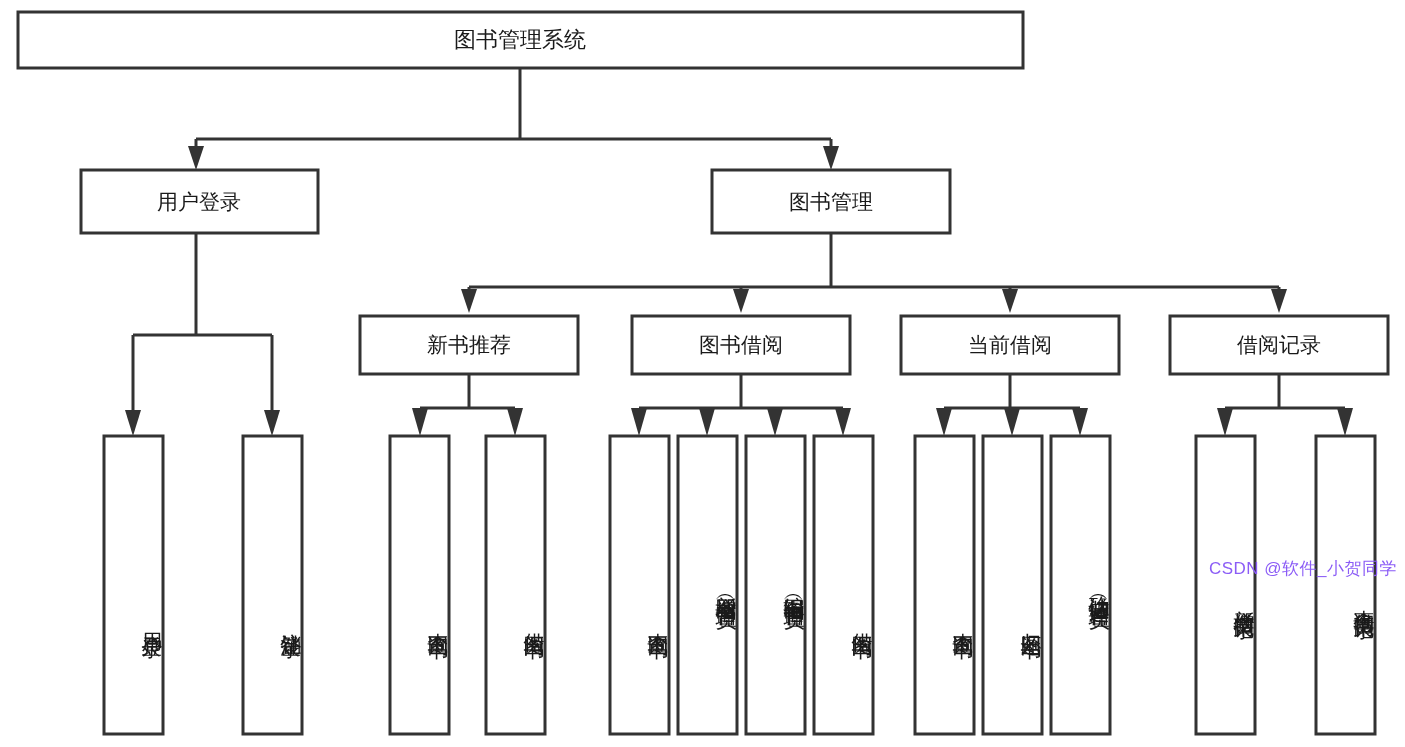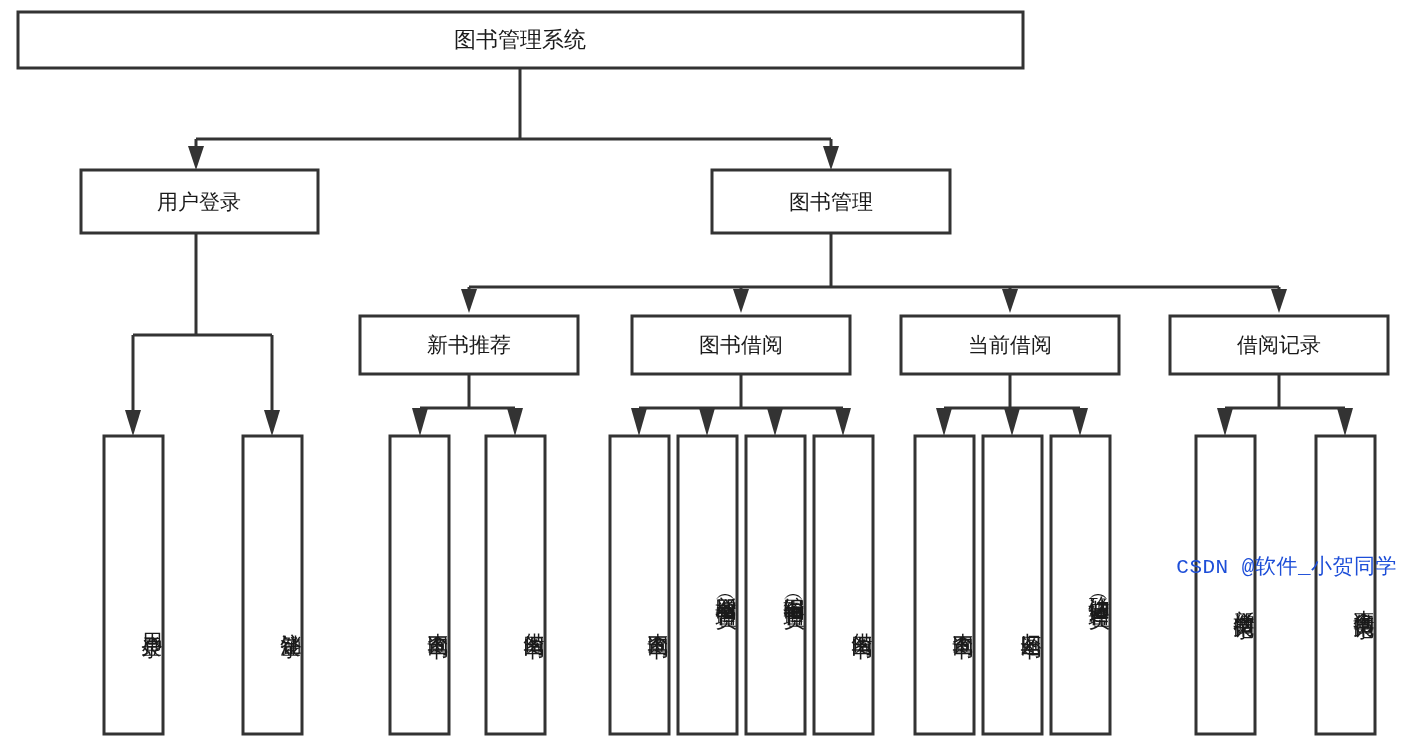--- a/index.html
+++ b/index.html
@@ -70,23 +70,23 @@
     text-align: center;
     pointer-events: none;
     display: flex;
     align-items: flex-start;
     justify-content: center;
   }
   .watermark {
     position: absolute;
     right: 8px;
     bottom: 4px;
-    font-family: Liberation Mono, monospace;
-    font-size: 21px;
-    color: #1d4ed8;
+    font-family: Liberation Sans, sans-serif;
+    font-size: 17px;
+    color: #8b5cf6;
     white-space: nowrap;
     letter-spacing: 0.5px;
   }
 </style>
 </head>
 <body>
 
 <div id="diagram-root">
 
   <svg class="flow" viewBox="0 0 1405 747">

